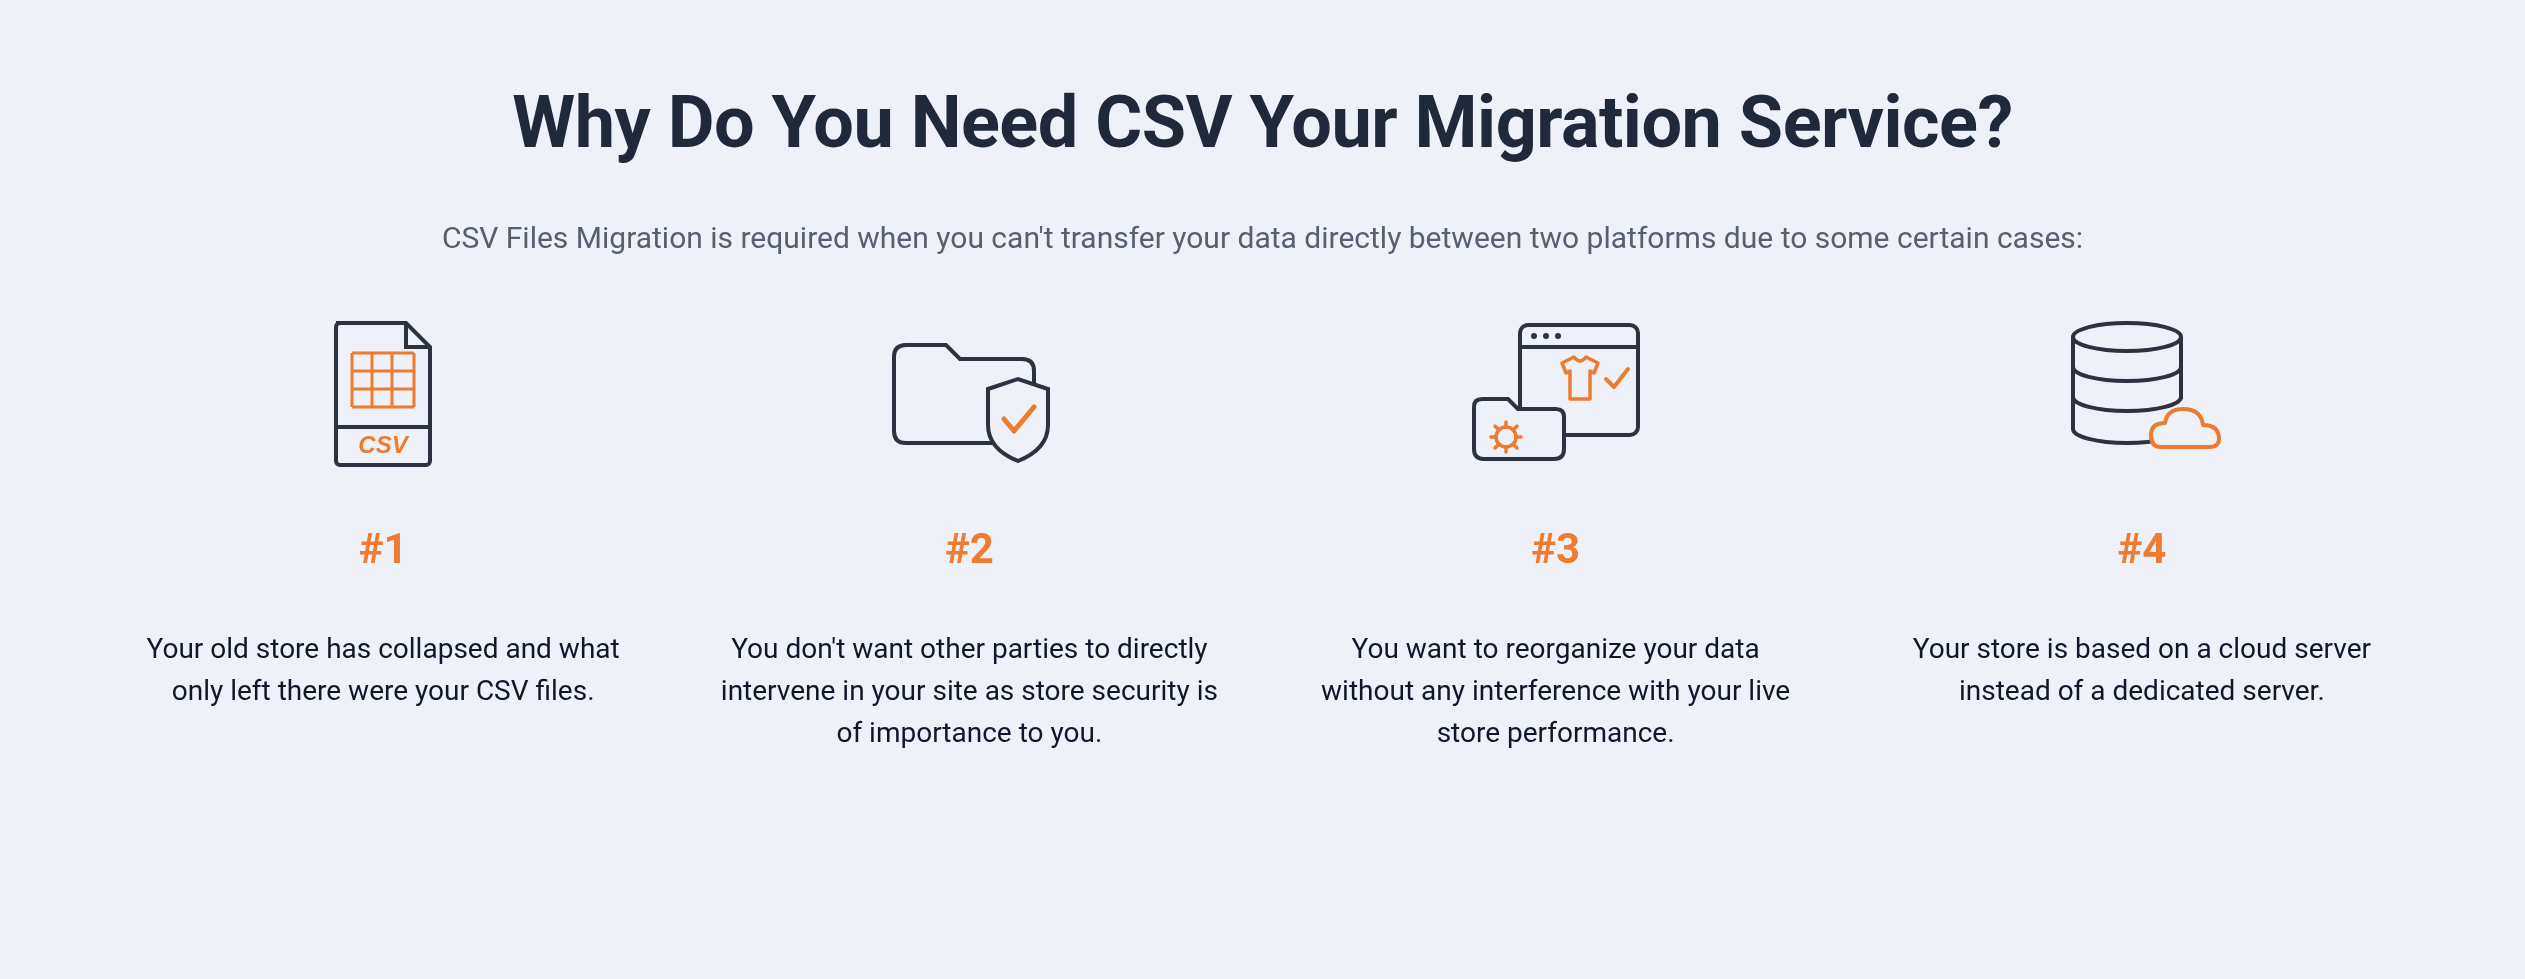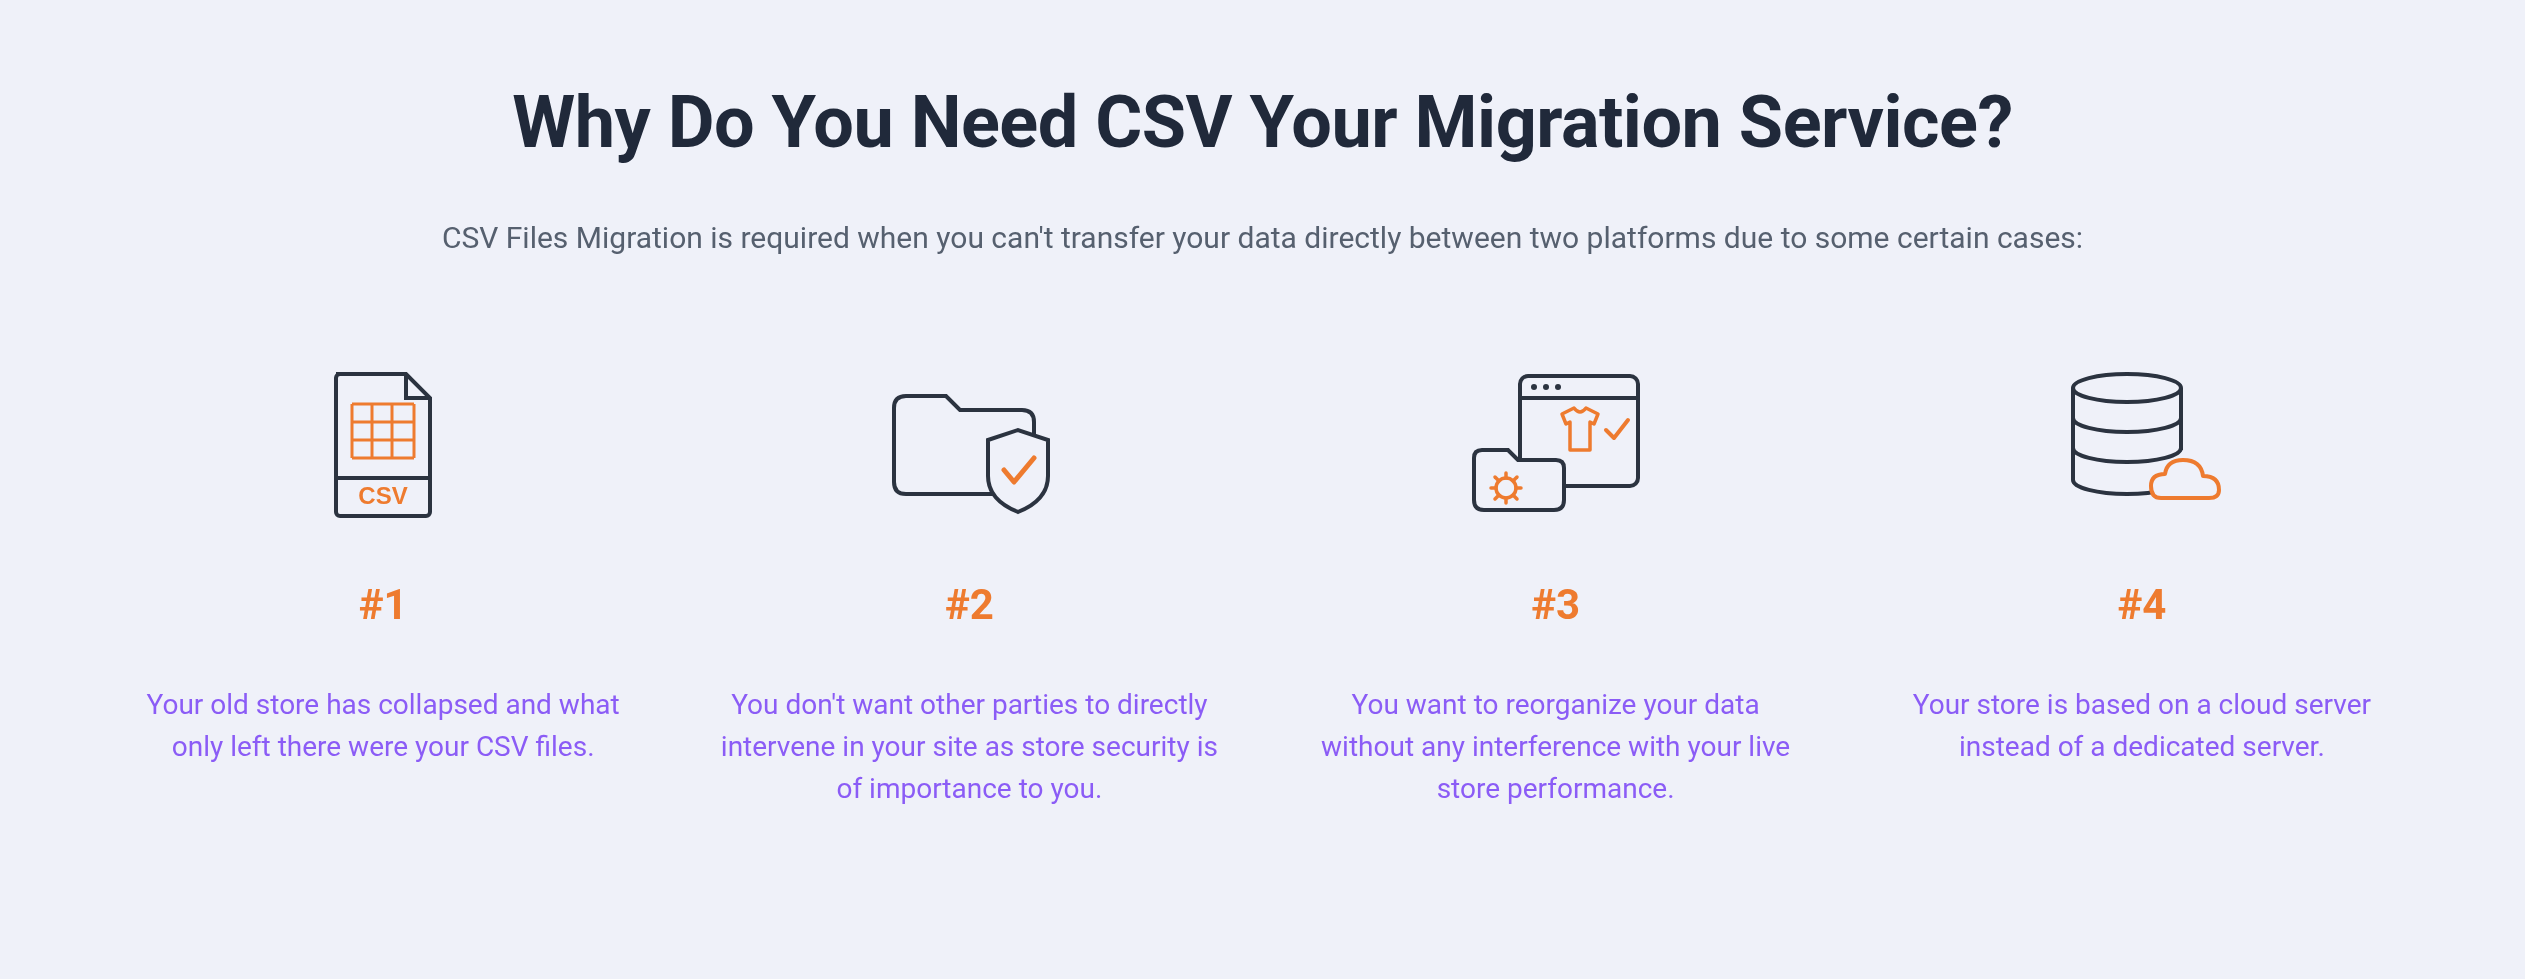--- a/index.html
+++ b/index.html
@@ -19,54 +19,55 @@
   h1.page-title {
     font-size: 72px;
     font-weight: 700;
     color: #20293a;
     margin-bottom: 55px;
     letter-spacing: -0.5px;
   }
   p.subtitle {
     font-size: 30px;
     color: #56606f;
-    margin-bottom: 110px;
+    margin-bottom: 54px;
     font-weight: 400;
     text-align: center;
   }
   .cards {
     display: flex;
     justify-content: space-between;
     gap: 60px;
     padding: 0 20px;
   }
   .card {
     flex: 1 1 0;
     display: flex;
     flex-direction: column;
     align-items: center;
   }
   .icon-wrap {
     height: 160px;
     display: flex;
-    align-items: center;
+    align-items: flex-end;
     justify-content: center;
     margin-bottom: 55px;
+    font-style: italic;
   }
   .icon-wrap svg { display: block; }
   .card-number {
     font-size: 42px;
     font-weight: 700;
     color: #ee7b2f;
     margin-bottom: 55px;
   }
   .card-desc {
     font-size: 28px;
     line-height: 1.5;
-    color: #8b5cf6;
+    color: #0f172a;
     max-width: 500px;
     font-weight: 400;
   }
 </style>
 </head>
 <body>
 
 <div class="container">
 
   <h1 class="page-title">Why Do You Need CSV Your Migration Service?</h1>

